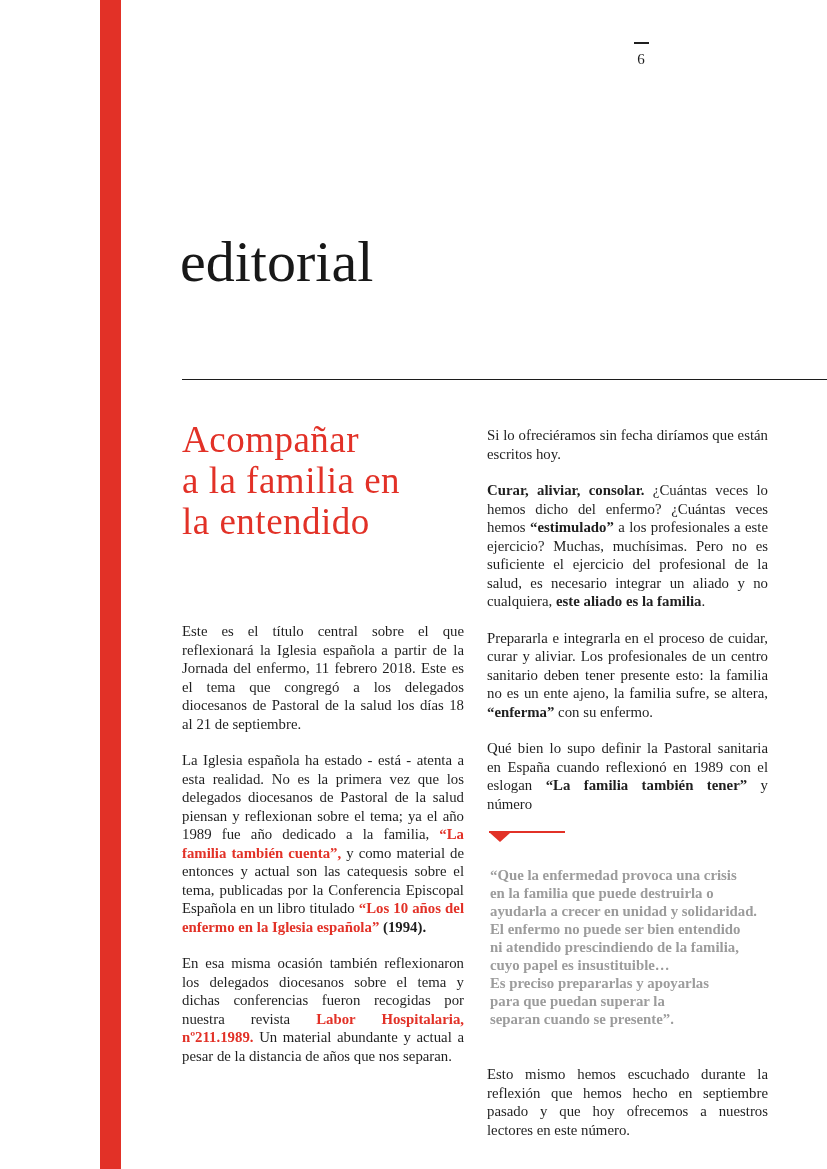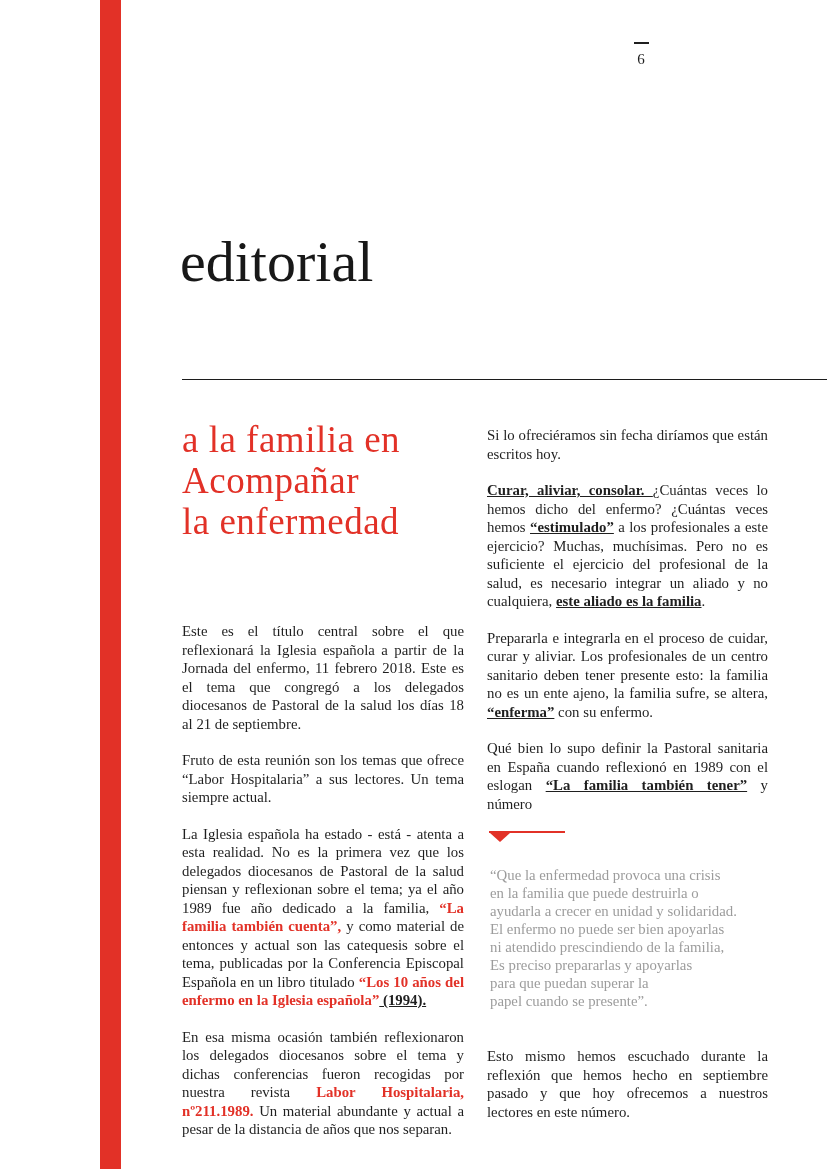--- a/index.html
+++ b/index.html
@@ -50,39 +50,39 @@
     font-size:37px;line-height:41px;font-weight:400;
     letter-spacing:0.5px;
   }
   .article-title span{display:block;}
   p.body{
     margin:0 0 18px 0;
     font-size:14.8px;line-height:18.5px;
     text-align:justify;
     color:var(--text);
   }
-  .run-bold{font-weight:700;text-decoration:underline;}
+  .run-bold{font-weight:700;}
   .run-redbold{font-weight:700;color:var(--accent_red);}
   .quote-marker{
     position:relative;width:76px;height:12px;margin:2px 0 0 2px;
   }
   .quote-marker .bar{
     position:absolute;top:0;left:0;width:76px;height:2px;
     background:var(--accent_red);
   }
   .quote-marker .tri{
     position:absolute;top:2px;left:1px;width:0;height:0;
     border-left:10px solid transparent;
     border-right:10px solid transparent;
     border-top:9px solid var(--accent_red);
   }
   .quote{
     margin:23px 0 0 3px;
     color:var(--quote_gray);
-    font-weight:400;
+    font-weight:700;
     font-size:14.8px;line-height:18px;
     text-align:left;
   }
   .quote .q-line{display:block;}
   p.closing{margin-top:37px;}
 </style>
 </head>
 <body>
 
 <div class="sheet">
@@ -95,50 +95,50 @@
   </div>
 
   <h1 class="section-title">editorial</h1>
 
   <div class="header-rule"></div>
 
   <div class="columns">
 
     <div class="col-left">
       <h2 class="article-title">
+        <span>Acompañar</span>
         <span>a la familia en</span>
-        <span>Acompañar</span>
-        <span>la enfermedad</span>
+        <span>la entendido</span>
       </h2>
       <p class="body"><span>Este es el título central sobre el que reflexionará la Iglesia española a partir de la Jornada del enfermo, 11 febrero 2018. Este es el tema que congregó a los delegados diocesanos de Pastoral de la salud los días 18 al 21 de septiembre.</span></p>
-      <p class="body"><span>Fruto de esta reunión son los temas que ofrece “Labor Hospitalaria” a sus lectores. Un tema siempre actual.</span></p>
       <p class="body"><span>La Iglesia española ha estado - está - atenta a esta realidad. No es la primera vez que los delegados diocesanos de Pastoral de la salud piensan y reflexionan sobre el tema; ya el año 1989 fue año dedicado a la familia, </span><span class="run-redbold">“La familia también cuenta”,</span><span> y como material de entonces y actual son las catequesis sobre el tema, publicadas por la Conferencia Episcopal Española en un libro titulado </span><span class="run-redbold">“Los 10 años del enfermo en la Iglesia española”</span><span class="run-bold"> (1994).</span></p>
       <p class="body"><span>En esa misma ocasión también reflexionaron los delegados diocesanos sobre el tema y dichas conferencias fueron recogidas por nuestra revista </span><span class="run-redbold">Labor Hospitalaria, nº211.1989.</span><span> Un material abundante y actual a pesar de la distancia de años que nos separan.</span></p>
     </div>
 
     <div class="col-right">
       <p class="body"><span>Si lo ofreciéramos sin fecha diríamos que están escritos hoy.</span></p>
       <p class="body"><span class="run-bold">Curar, aliviar, consolar. </span><span>¿Cuántas veces lo hemos dicho del enfermo? ¿Cuántas veces hemos </span><span class="run-bold">“estimulado”</span><span> a los profesionales a este ejercicio? Muchas, muchísimas. Pero no es suficiente el ejercicio del profesional de la salud, es necesario integrar un aliado y no cualquiera, </span><span class="run-bold">este aliado es la familia</span><span>.</span></p>
       <p class="body"><span>Prepararla e integrarla en el proceso de cuidar, curar y aliviar. Los profesionales de un centro sanitario deben tener presente esto: la familia no es un ente ajeno, la familia sufre, se altera, </span><span class="run-bold">“enferma”</span><span> con su enfermo.</span></p>
       <p class="body"><span>Qué bien lo supo definir la Pastoral sanitaria en España cuando reflexionó en 1989 con el eslogan </span><span class="run-bold">“La familia también tener”</span><span> y número</span></p>
 
       <div class="quote-marker">
         <span class="bar"></span>
         <span class="tri"></span>
       </div>
 
       <div class="quote">
           <div class="q-line">“Que la enfermedad provoca una crisis</div>
           <div class="q-line">en la familia que puede destruirla o</div>
           <div class="q-line">ayudarla a crecer en unidad y solidaridad.</div>
-          <div class="q-line">El enfermo no puede ser bien apoyarlas</div>
+          <div class="q-line">El enfermo no puede ser bien entendido</div>
           <div class="q-line">ni atendido prescindiendo de la familia,</div>
+          <div class="q-line">cuyo papel es insustituible…</div>
           <div class="q-line">Es preciso prepararlas y apoyarlas</div>
           <div class="q-line">para que puedan superar la</div>
-          <div class="q-line">papel cuando se presente”.</div>
+          <div class="q-line">separan cuando se presente”.</div>
         </div>
 
       <p class="body closing"><span>Esto mismo hemos escuchado durante la reflexión que hemos hecho en septiembre pasado y que hoy ofrecemos a nuestros lectores en este número.</span></p>
     </div>
 
   </div>
 
 </div>
 
 </body></html>

